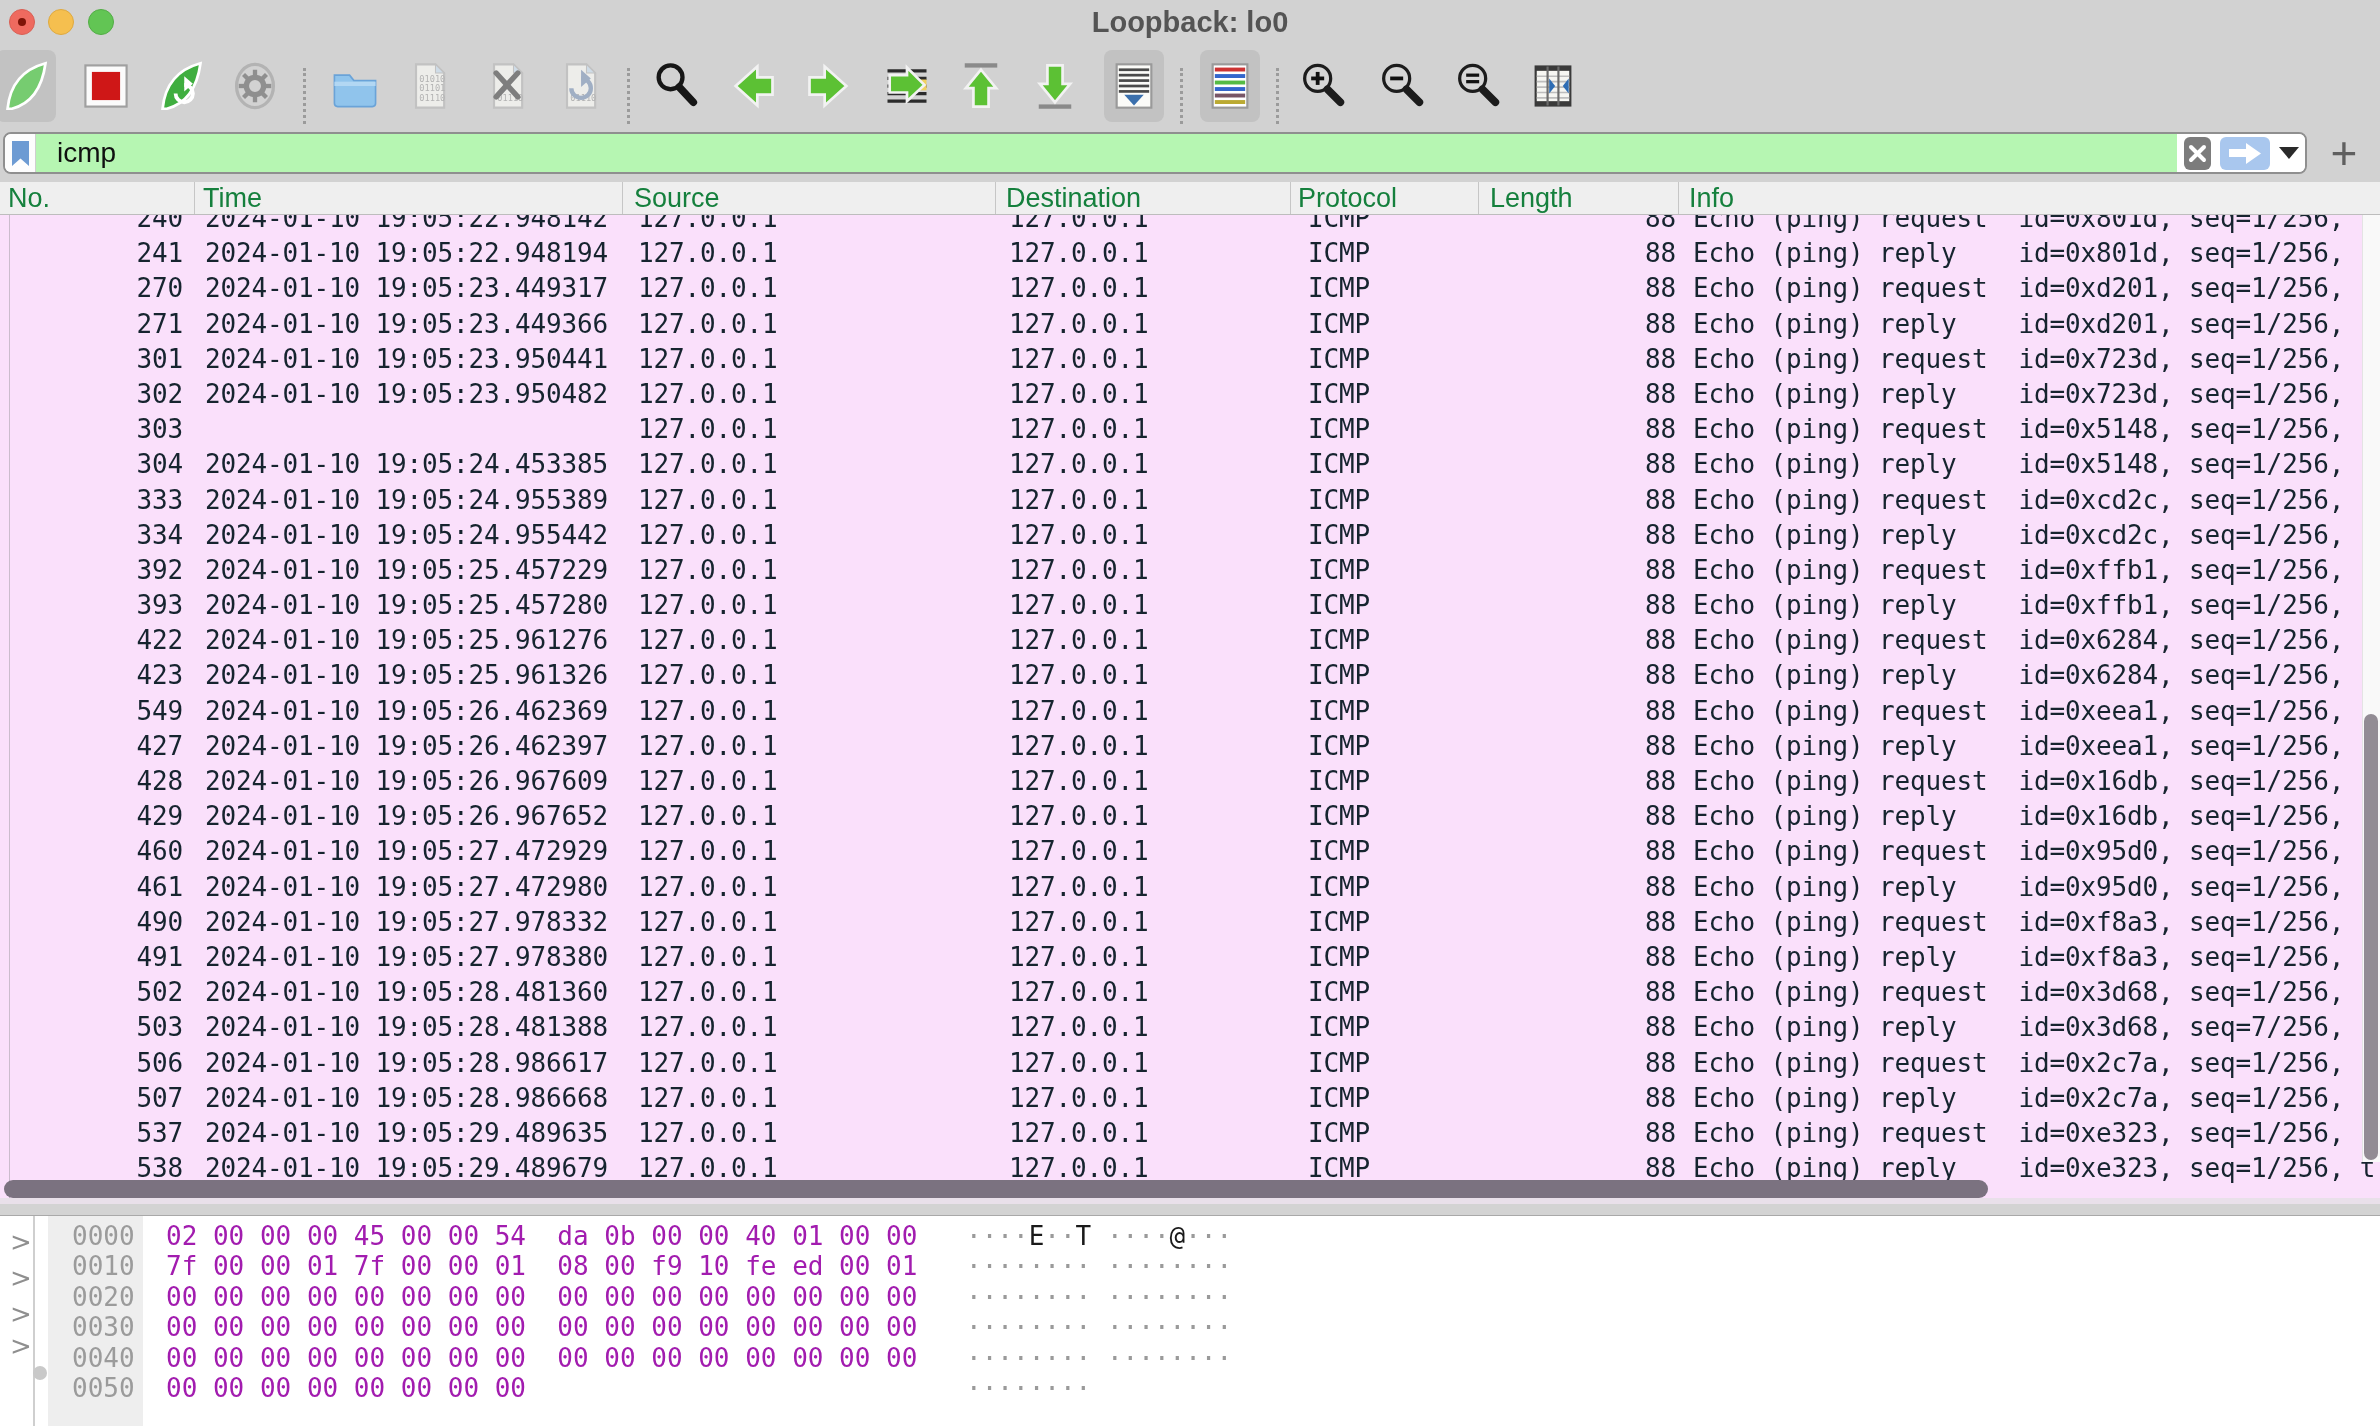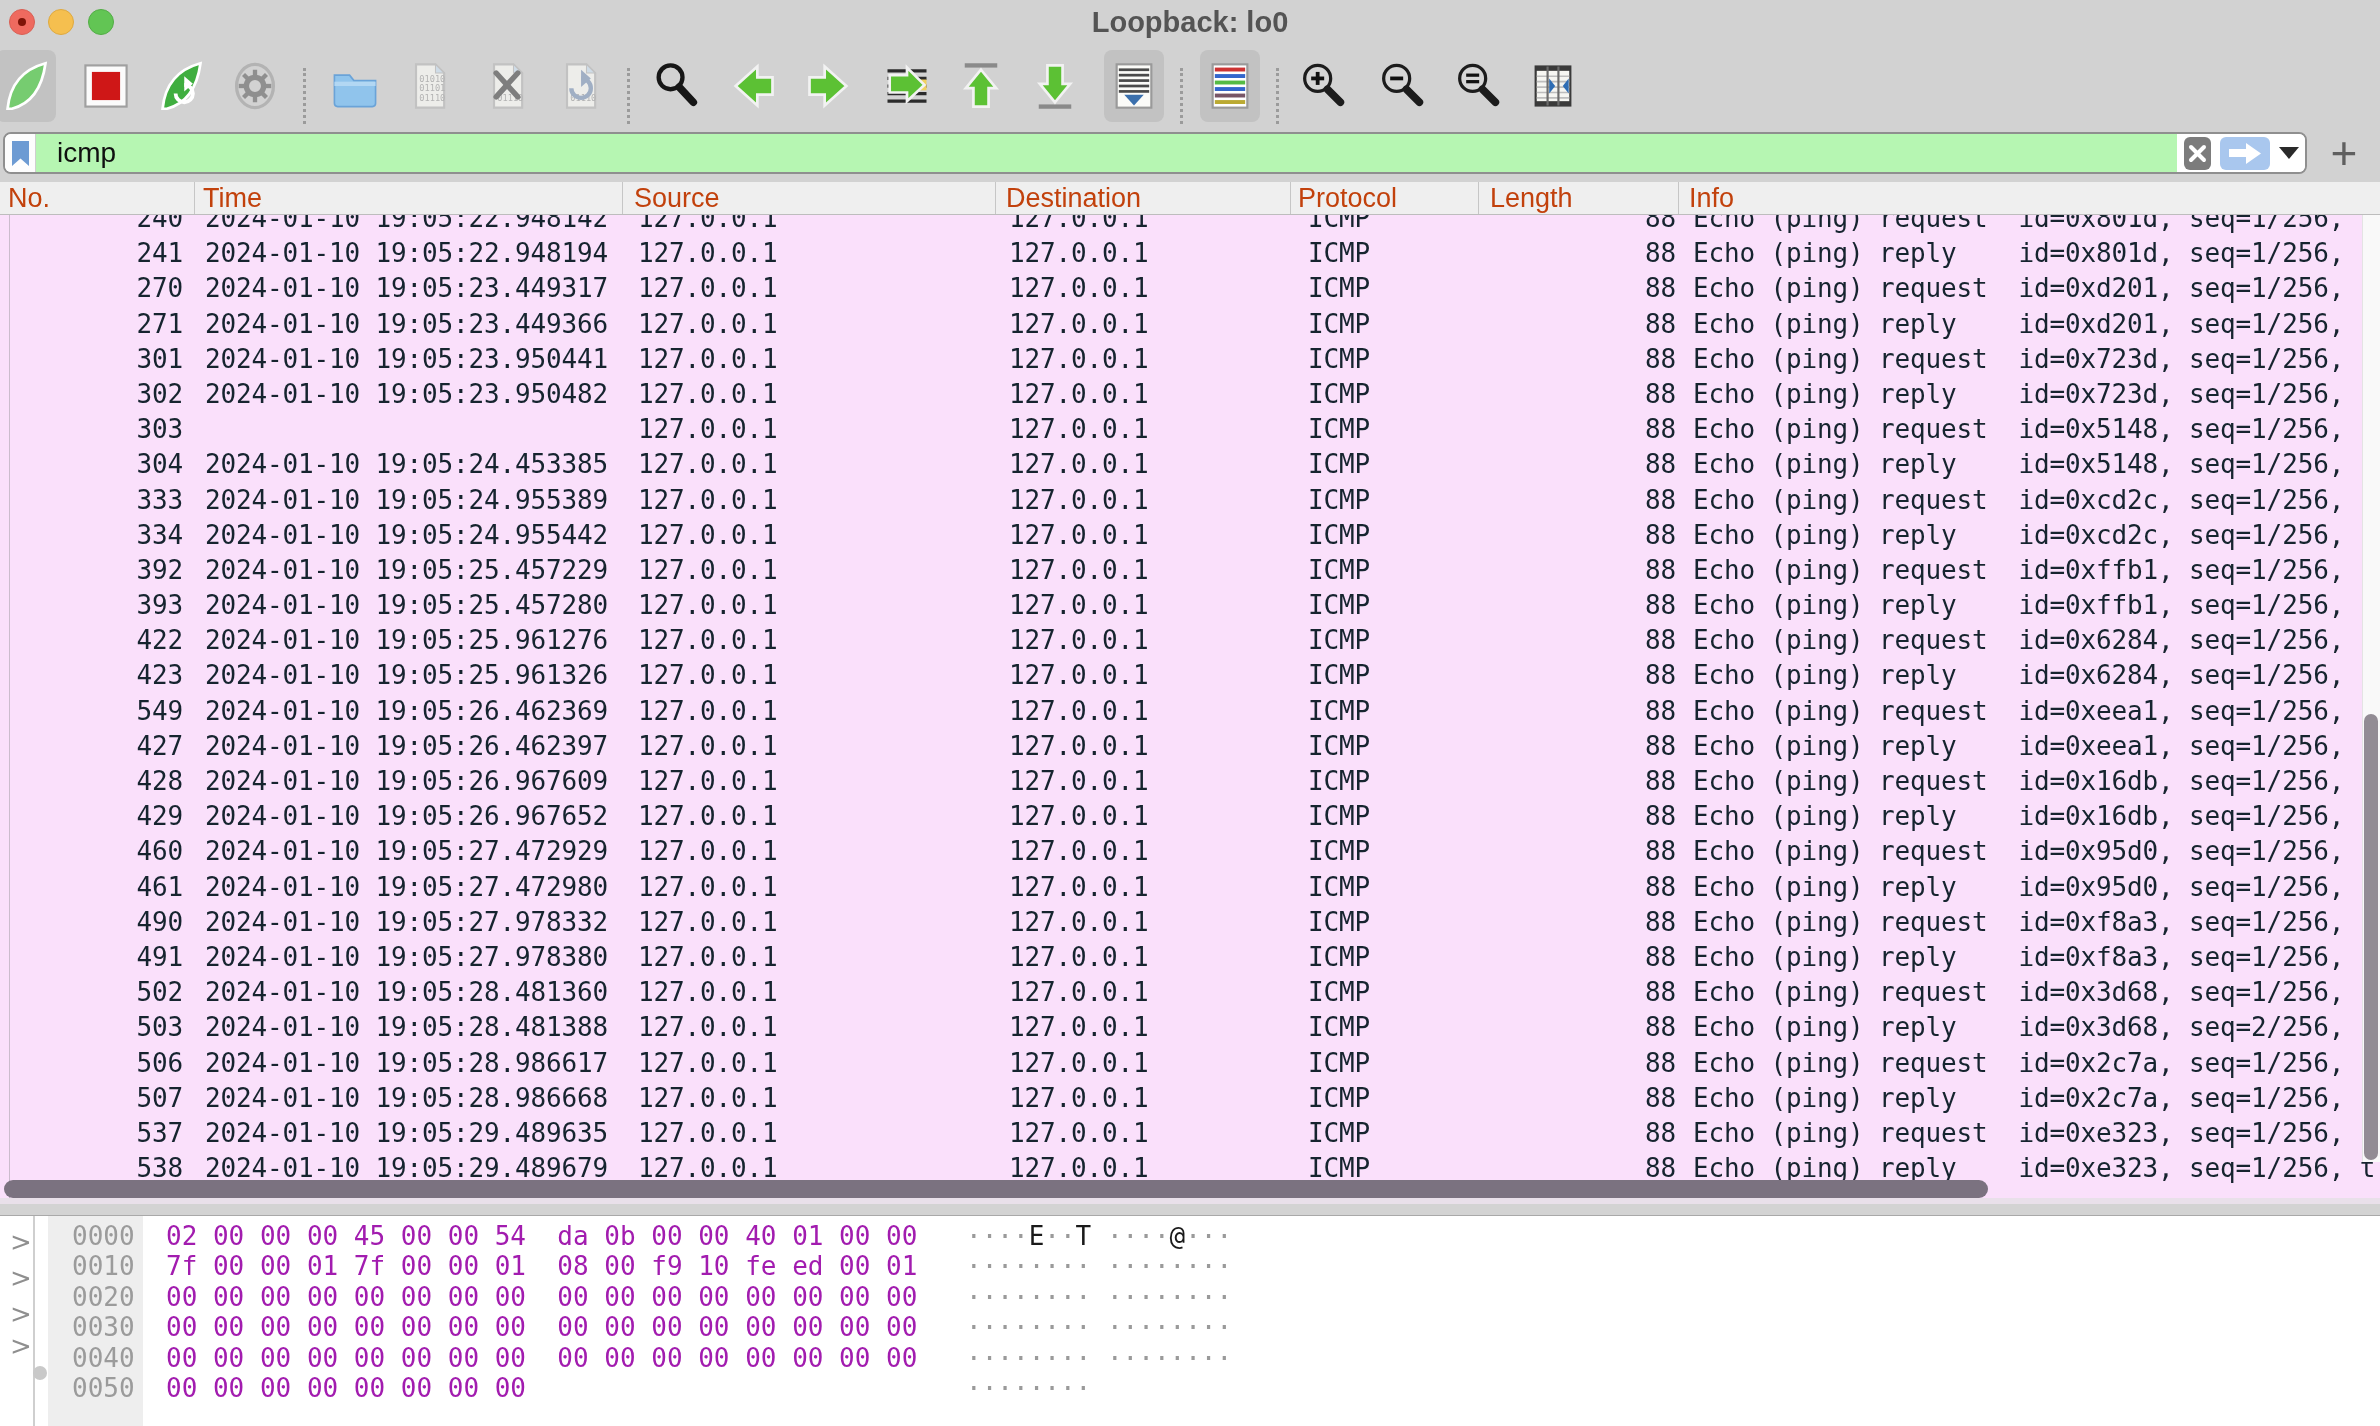--- a/index.html
+++ b/index.html
@@ -40,21 +40,21 @@
   .btn-clear { width:27px; height:33px; background:#7c7c7c; border-radius:6px; flex:none; }
   .btn-apply { width:50px; height:33px; background:#a9c7ee; border-radius:6px; flex:none; }
   .btn-clear svg,.btn-apply svg { width:100%; height:100%; display:block; }
   .dd-arrow { width:0; height:0; border-left:10px solid transparent; border-right:10px solid transparent;
               border-top:12px solid #2a2a2a; flex:none; }
   .btn-plus { position:absolute; left:2320px; top:2px; width:48px; height:48px; font-size:46px;
               color:#5f5f5f; text-align:center; line-height:46px; }
 
   
   .colhead { position:absolute; left:0; top:182px; width:2380px; height:33px; background:#efefef;
-             border-bottom:1px solid #bdbdbd; font-size:27px; color:#c2410c; }
+             border-bottom:1px solid #bdbdbd; font-size:27px; color:#15803d; }
   .colhead span { position:absolute; top:1px; line-height:31px; }
   .h-no{left:8px} .h-time{left:203px} .h-src{left:634px} .h-dst{left:1006px}
   .h-pr{left:1298px} .h-len{left:1490px} .h-info{left:1689px}
   .hsep { position:absolute; top:0; width:0; height:32px; border-left:1px solid #c6c6c6; }
 
   
   .plist { position:absolute; left:0; top:215px; width:2380px; height:983px; overflow:hidden;
            background:#fae0fb; font-family:"DejaVu Sans Mono", monospace; font-size:26px;
            letter-spacing:-0.15px; color:#16242f; }
   .plist::before { content:""; position:absolute; left:9px; top:0; width:1px; height:100%; background:#cbbccd; }
@@ -552,21 +552,21 @@
         <span class="cell c-len">88</span>
         <span class="cell c-info">Echo (ping) request  id=0x3d68, seq=1/256,</span>
       </div>
       <div class="prow">
         <span class="cell c-no">503</span>
         <span class="cell c-time">2024-01-10 19:05:28.481388</span>
         <span class="cell c-src">127.0.0.1</span>
         <span class="cell c-dst">127.0.0.1</span>
         <span class="cell c-pr">ICMP</span>
         <span class="cell c-len">88</span>
-        <span class="cell c-info">Echo (ping) reply    id=0x3d68, seq=2/256,</span>
+        <span class="cell c-info">Echo (ping) reply    id=0x3d68, seq=7/256,</span>
       </div>
       <div class="prow">
         <span class="cell c-no">506</span>
         <span class="cell c-time">2024-01-10 19:05:28.986617</span>
         <span class="cell c-src">127.0.0.1</span>
         <span class="cell c-dst">127.0.0.1</span>
         <span class="cell c-pr">ICMP</span>
         <span class="cell c-len">88</span>
         <span class="cell c-info">Echo (ping) request  id=0x2c7a, seq=1/256,</span>
       </div>

